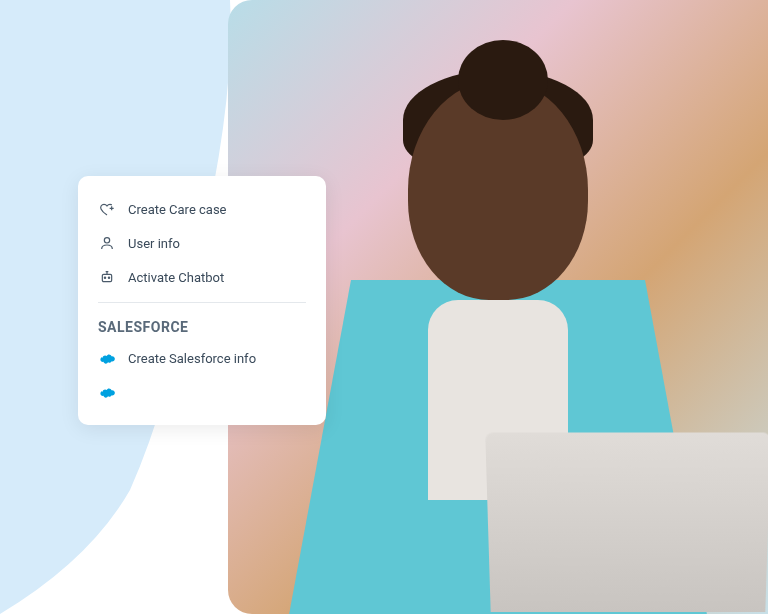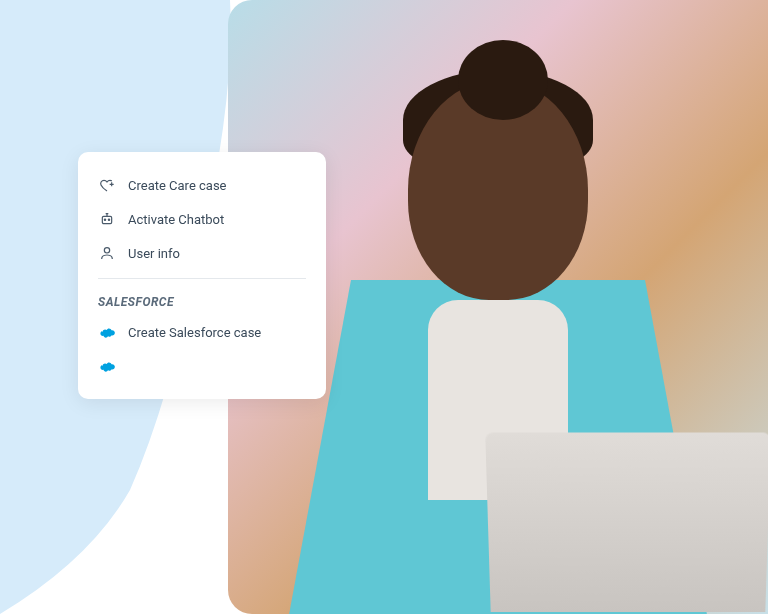--- a/index.html
+++ b/index.html
@@ -93,21 +93,21 @@
       bottom: 0;
       right: 0;
       width: 280px;
       height: 180px;
       background: linear-gradient(180deg, #e0dcd8 0%, #c8c4c0 100%);
       border-radius: 8px 8px 0 0;
       transform: perspective(400px) rotateX(-5deg);
     }
     .menu-card {
       position: absolute;
-      top: 152px;
+      top: 176px;
       left: 78px;
       width: 248px;
       background: #ffffff;
       border-radius: 10px;
       box-shadow: 0 4px 20px rgba(0, 0, 0, 0.08);
       padding: 16px 0;
     }
     .menu-item {
       display: flex;
       align-items: center;
@@ -127,26 +127,25 @@
       font-size: 13px;
       color: #3a4a5a;
       font-weight: 400;
     }
     .menu-divider {
       height: 1px;
       background: #e4e8ec;
       margin: 8px 20px;
     }
     .menu-section-label {
-      font-size: 12px;
+      font-size: 14px;
       font-weight: 700;
       letter-spacing: 0.5px;
       color: #5a6a7a;
       padding: 8px 20px 6px;
-      font-style: italic;
     }
     .sf-icon {
       color: #00a1e0;
     }
     svg { display: block; }
   </style>
 </head>
 <body>
 
 <div class="bg-shape"></div>
@@ -173,50 +172,50 @@
         <path d="M19 8v6M16 11h6"></path>
       </svg>
     </span>
     <span class="menu-label">Create Care case</span>
   </div>
 
 
   <div class="menu-item">
     <span class="menu-icon">
       <svg width="16" height="16" viewBox="0 0 24 24" fill="none" stroke="#4a5a6a" stroke-width="1.8">
+        <circle cx="12" cy="8" r="4"></circle>
+        <path d="M4 21c0-4 4-6 8-6s8 2 8 6"></path>
+      </svg>
+    </span>
+    <span class="menu-label">User info</span>
+  </div>
+
+  <div class="menu-item">
+    <span class="menu-icon">
+      <svg width="16" height="16" viewBox="0 0 24 24" fill="none" stroke="#4a5a6a" stroke-width="1.8">
         <rect x="5" y="8" width="14" height="11" rx="2"></rect>
         <circle cx="9" cy="13" r="1" fill="#4a5a6a"></circle>
         <circle cx="15" cy="13" r="1" fill="#4a5a6a"></circle>
         <path d="M12 8V5M10 4h4"></path>
       </svg>
     </span>
     <span class="menu-label">Activate Chatbot</span>
   </div>
 
-  <div class="menu-item">
-    <span class="menu-icon">
-      <svg width="16" height="16" viewBox="0 0 24 24" fill="none" stroke="#4a5a6a" stroke-width="1.8">
-        <circle cx="12" cy="8" r="4"></circle>
-        <path d="M4 21c0-4 4-6 8-6s8 2 8 6"></path>
-      </svg>
-    </span>
-    <span class="menu-label">User info</span>
-  </div>
-
   <div class="menu-divider"></div>
 
   <div class="menu-section-label">SALESFORCE</div>
 
   <div class="menu-item">
     <span class="menu-icon sf-icon">
       <svg width="18" height="14" viewBox="0 0 24 18" fill="#00a1e0">
         <path d="M6 9c0-2 1.5-3.5 3.5-3.5.8 0 1.5.3 2 .8.6-1.2 1.8-2 3.2-2 1.5 0 2.8 1 3.3 2.3.3-.1.6-.1.9-.1 2 0 3.6 1.6 3.6 3.6s-1.6 3.6-3.6 3.6c-.4 0-.8-.1-1.1-.2-.5 1-1.5 1.7-2.7 1.7-.7 0-1.3-.2-1.8-.6-.5 1.1-1.6 1.9-2.9 1.9-1.5 0-2.7-1-3.1-2.4-.3.1-.6.1-.9.1-1.8 0-3.2-1.4-3.2-3.2 0-1.3.8-2.5 2-3z"></path>
       </svg>
     </span>
-    <span class="menu-label">Create Salesforce case</span>
+    <span class="menu-label">Create Salesforce info</span>
   </div>
 
   <div class="menu-item">
     <span class="menu-icon sf-icon">
       <svg width="18" height="14" viewBox="0 0 24 18" fill="#00a1e0">
         <path d="M6 9c0-2 1.5-3.5 3.5-3.5.8 0 1.5.3 2 .8.6-1.2 1.8-2 3.2-2 1.5 0 2.8 1 3.3 2.3.3-.1.6-.1.9-.1 2 0 3.6 1.6 3.6 3.6s-1.6 3.6-3.6 3.6c-.4 0-.8-.1-1.1-.2-.5 1-1.5 1.7-2.7 1.7-.7 0-1.3-.2-1.8-.6-.5 1.1-1.6 1.9-2.9 1.9-1.5 0-2.7-1-3.1-2.4-.3.1-.6.1-.9.1-1.8 0-3.2-1.4-3.2-3.2 0-1.3.8-2.5 2-3z"></path>
       </svg>
     </span>
   </div>
 

